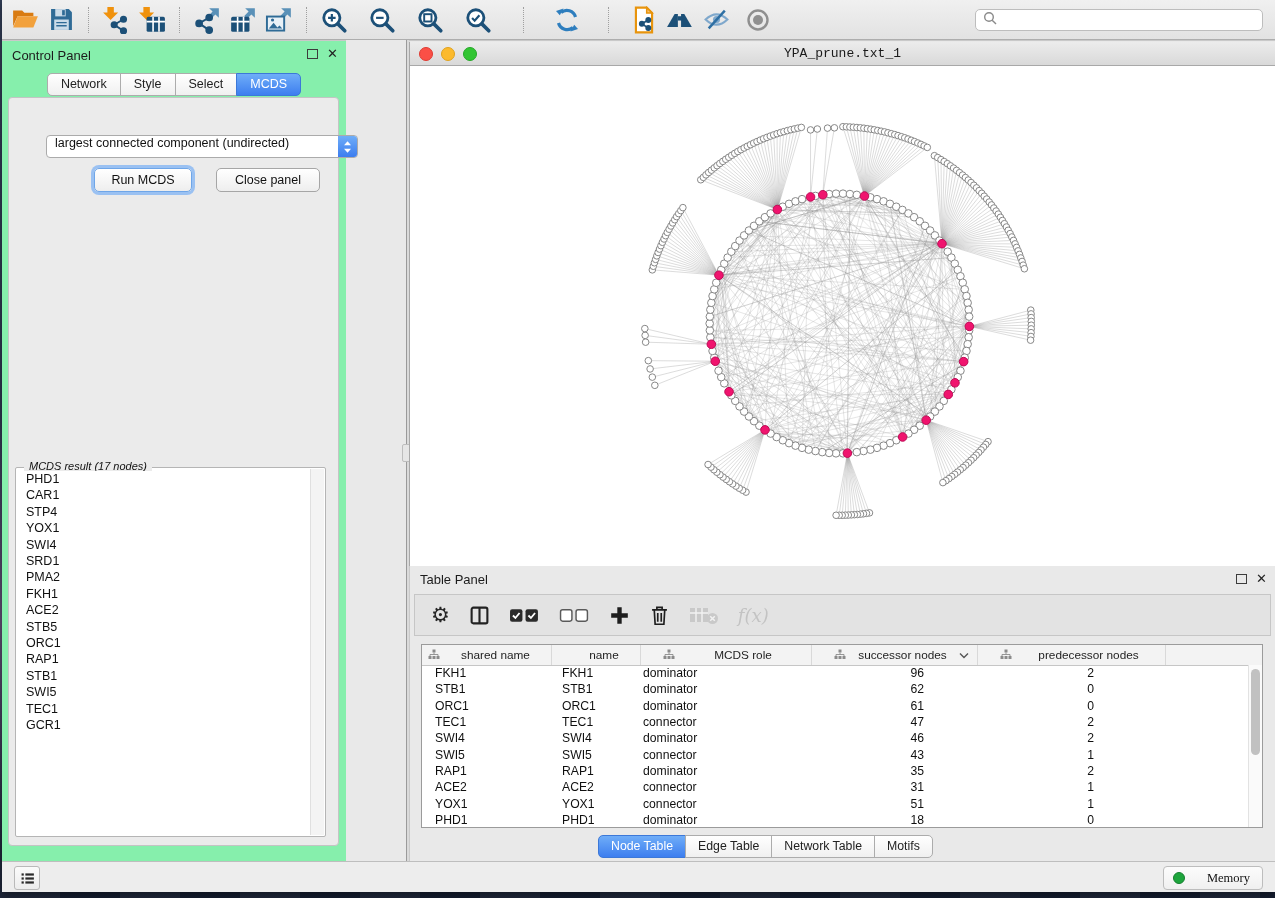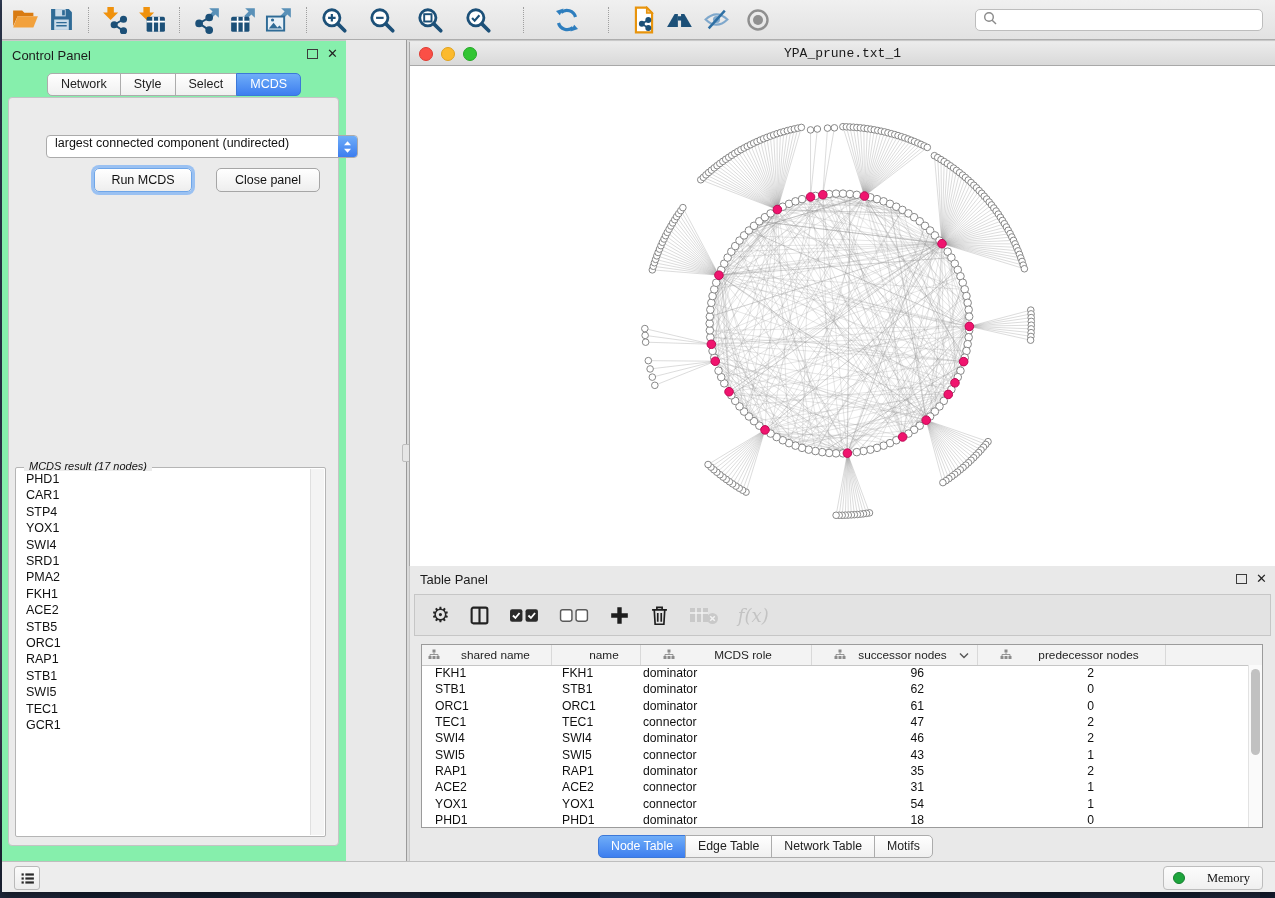--- a/index.html
+++ b/index.html
@@ -818,21 +818,21 @@
               <div class="td c1">ACE2</div>
               <div class="td c2">connector</div>
               <div class="td num3">31</div>
               <div class="td num4">1</div>
               <div class="td"></div>
             </div>
             <div class="t-row">
               <div class="td c0">YOX1</div>
               <div class="td c1">YOX1</div>
               <div class="td c2">connector</div>
-              <div class="td num3">54</div>
+              <div class="td num3">51</div>
               <div class="td num4">1</div>
               <div class="td"></div>
             </div>
             <div class="t-row">
               <div class="td c0">PHD1</div>
               <div class="td c1">PHD1</div>
               <div class="td c2">dominator</div>
               <div class="td num3">18</div>
               <div class="td num4">0</div>
               <div class="td"></div>

